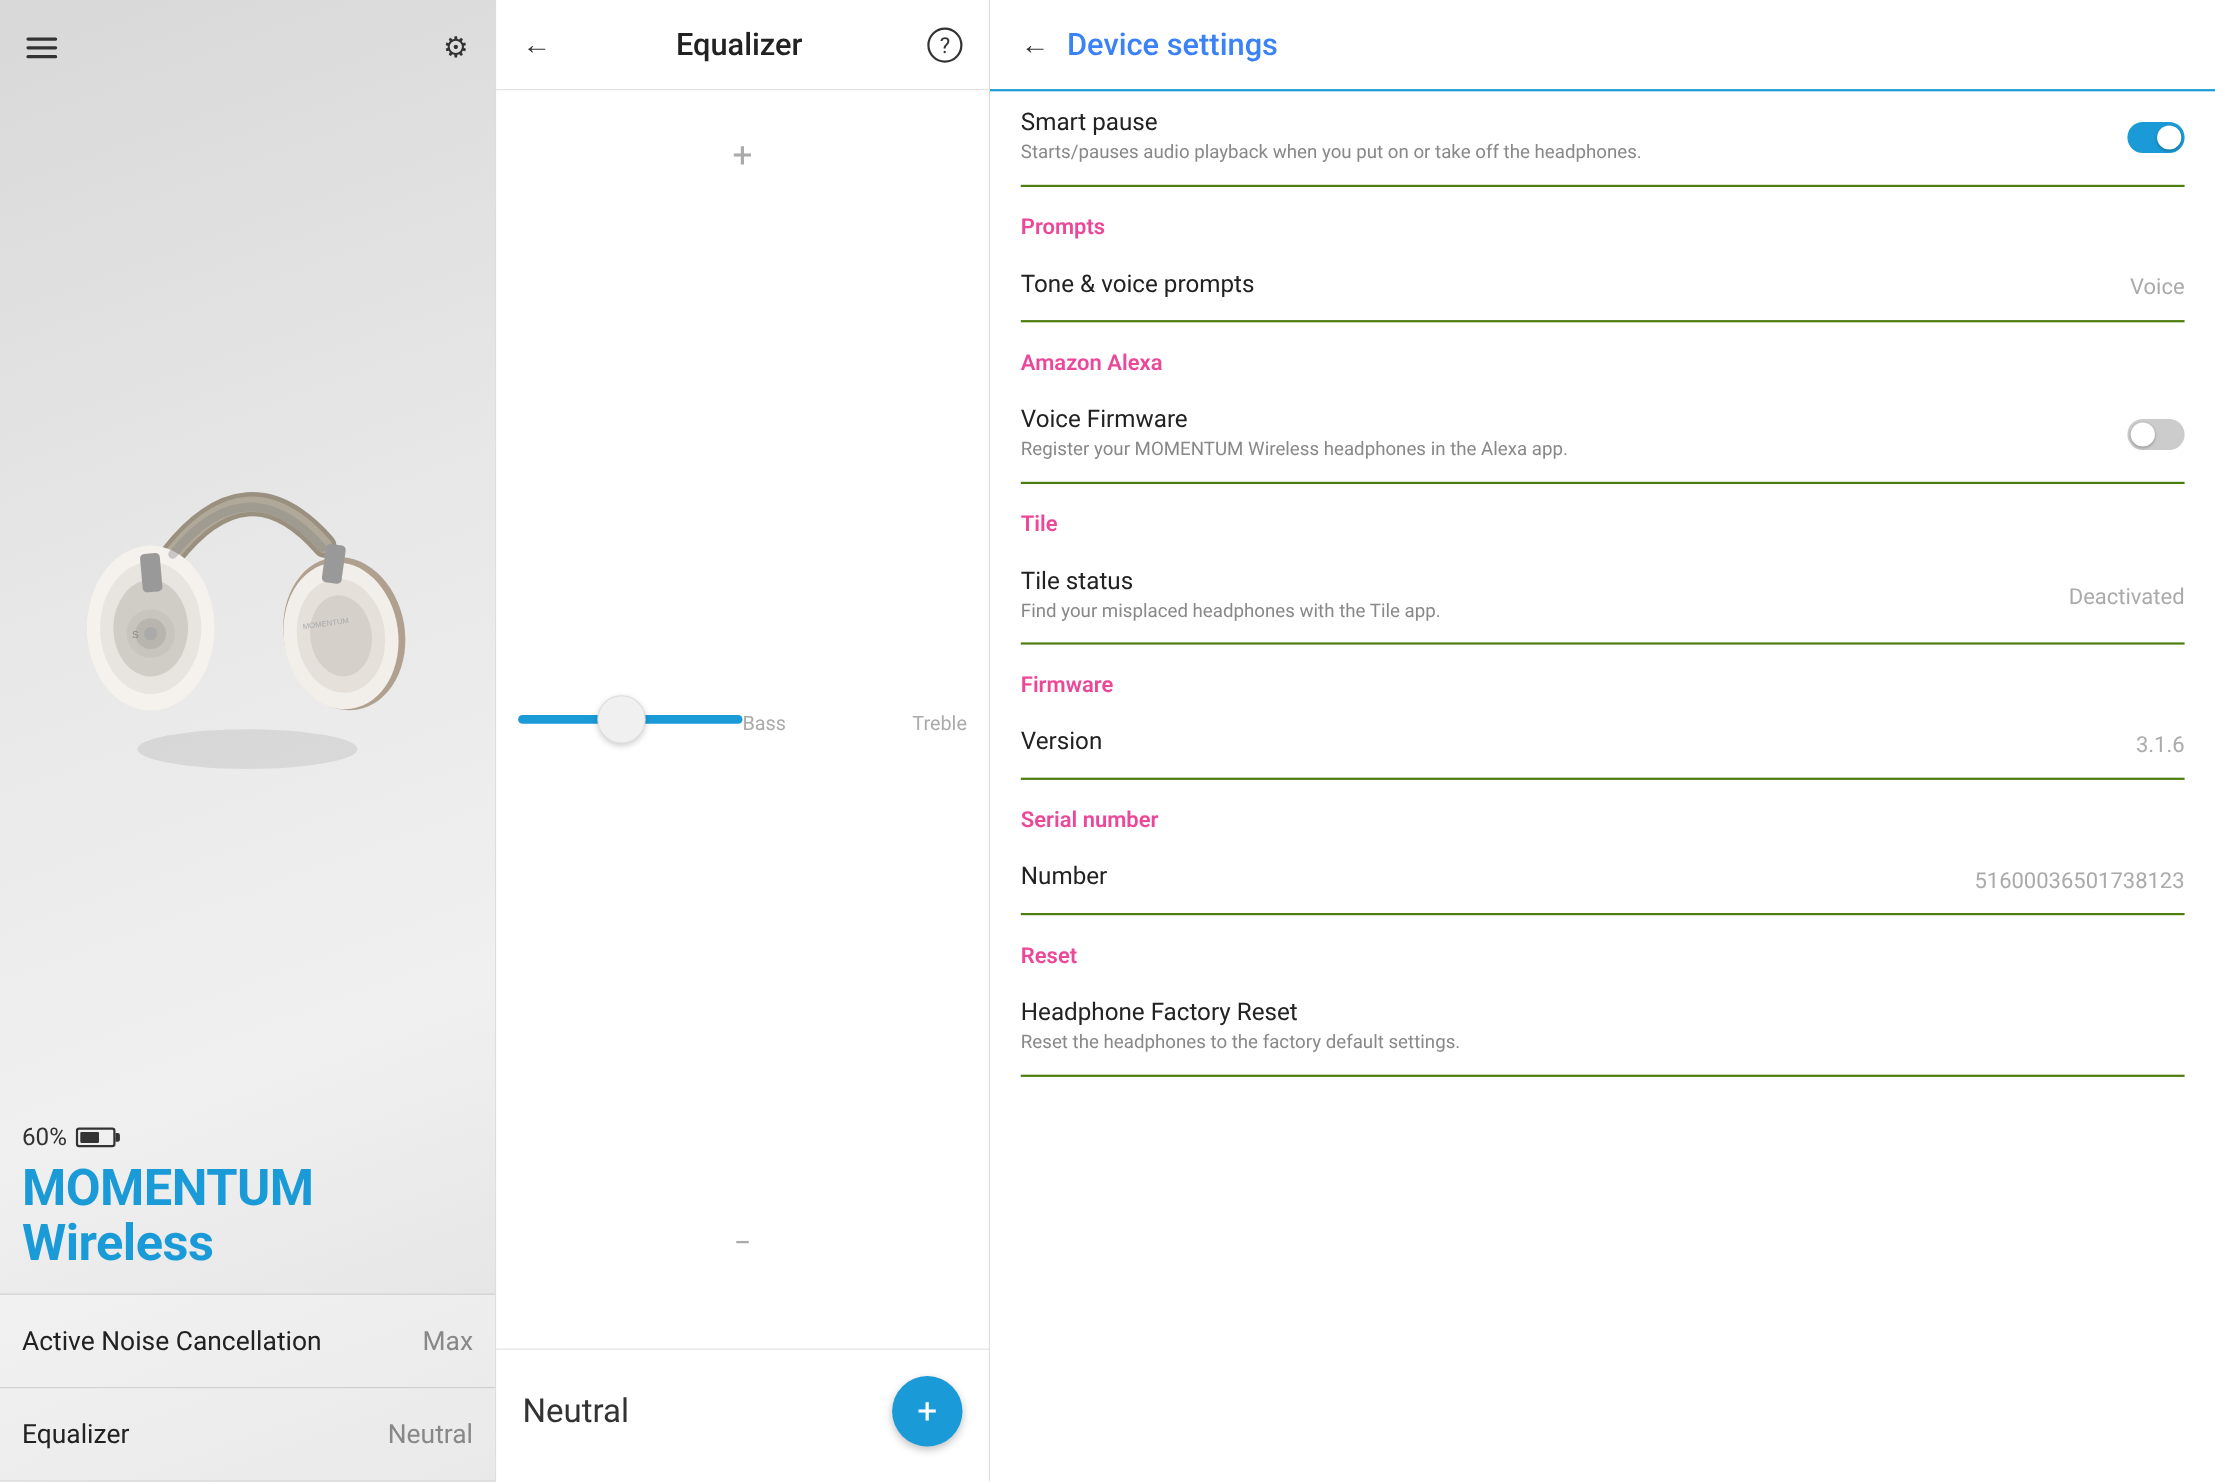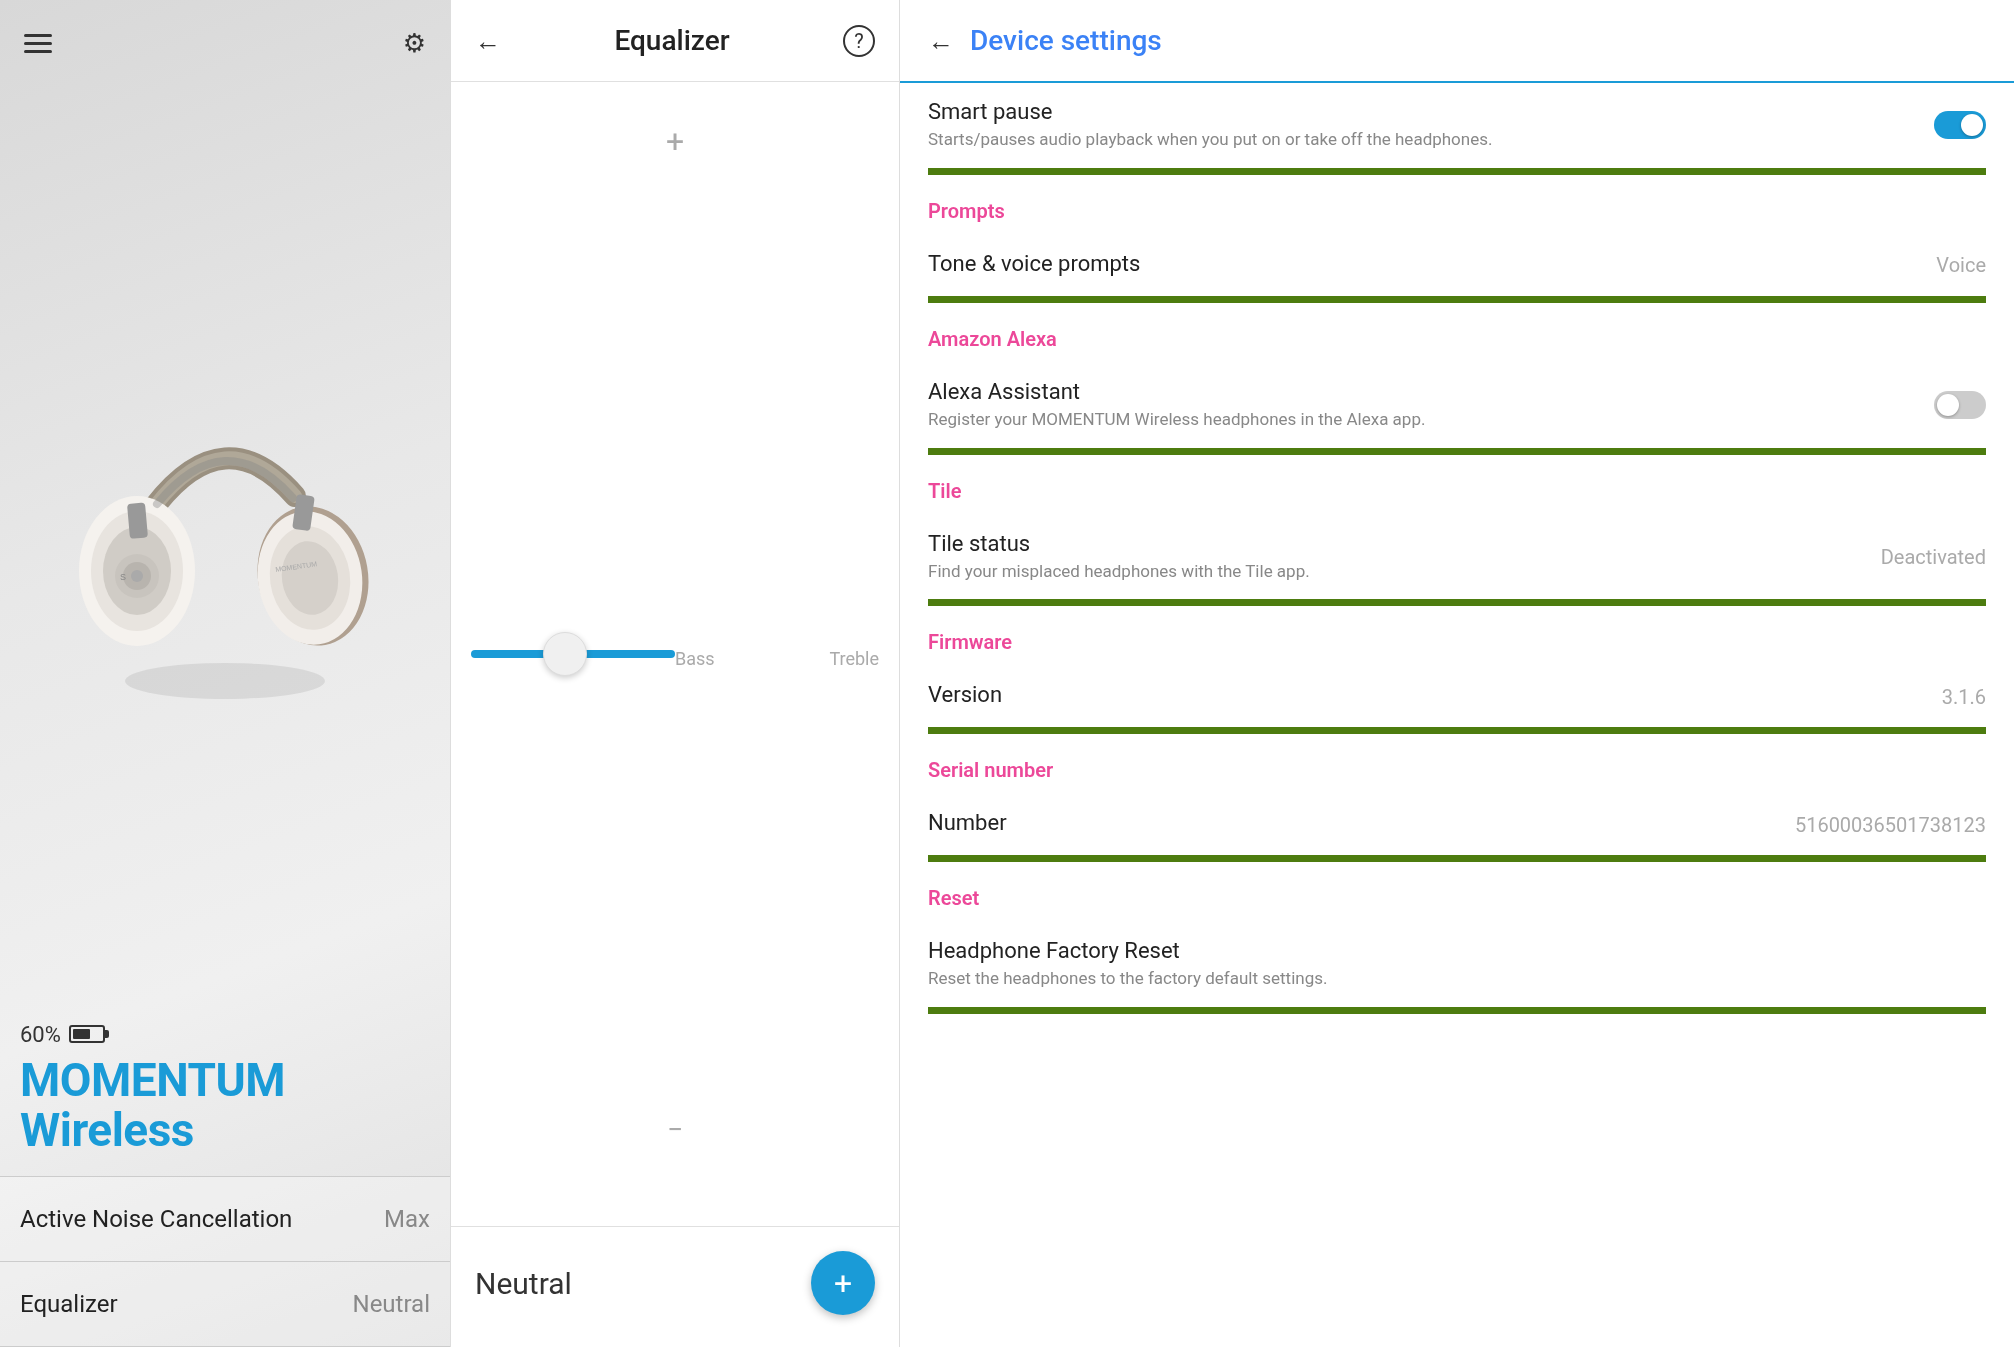--- a/index.html
+++ b/index.html
@@ -304,21 +304,21 @@
       font-size: 20px;
       font-weight: 600;
       color: #ec4899;
       margin: 24px 0 12px 0;
     }
     .settings-row {
       display: flex;
       align-items: flex-start;
       justify-content: center;
       padding: 16px 0;
-      border-bottom: 7px solid #4d7c0f;
+      border-bottom: 2px solid #4d7c0f;
     }
     .settings-row-text {
       flex: 1;
       padding-right: 20px;
     }
     .settings-row-title {
       font-size: 22px;
       color: #222;
       font-weight: 400;
       margin-bottom: 4px;
@@ -486,21 +486,21 @@
       <div class="section-label">Prompts</div>
       <div class="settings-row">
         <div class="settings-row-text">
           <div class="settings-row-title">Tone &amp; voice prompts</div>
         </div>
         <div class="settings-row-value">Voice</div>
       </div>
       <div class="section-label">Amazon Alexa</div>
       <div class="settings-row">
         <div class="settings-row-text">
-          <div class="settings-row-title">Alexa Assistant</div>
+          <div class="settings-row-title">Voice Firmware</div>
           <div class="settings-row-desc">Register your MOMENTUM Wireless headphones in the Alexa app.</div>
         </div>
         <div class="toggle off">
           <div class="toggle-thumb"></div>
         </div>
       </div>
       <div class="section-label">Tile</div>
       <div class="settings-row">
         <div class="settings-row-text">
           <div class="settings-row-title">Tile status</div>

